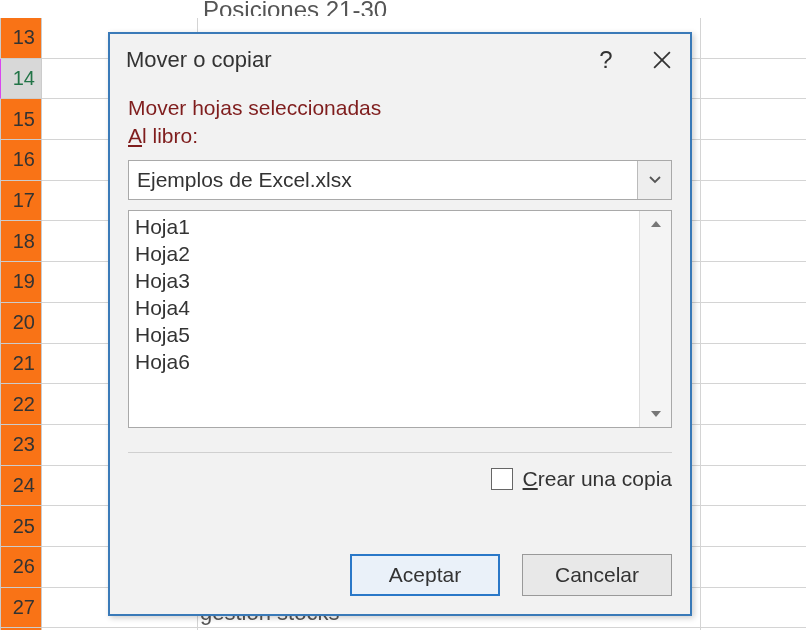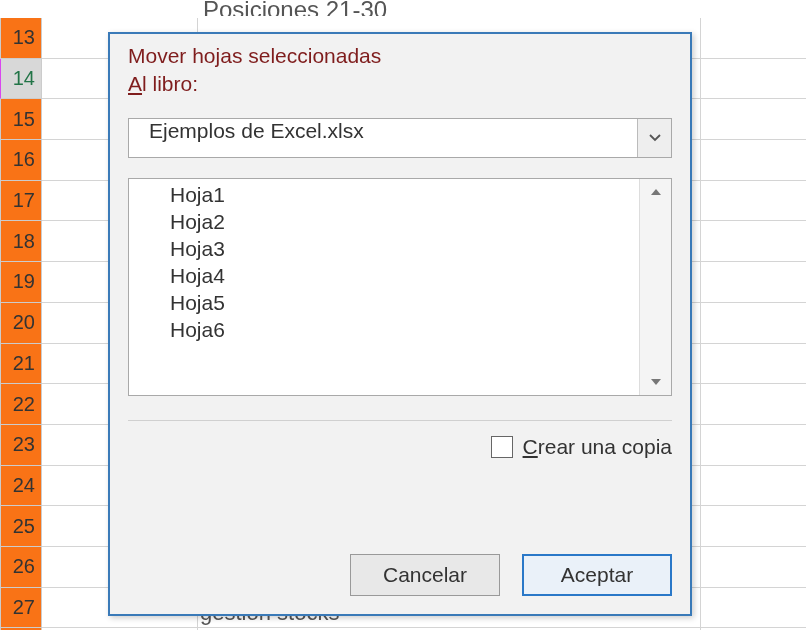--- a/index.html
+++ b/index.html
@@ -111,49 +111,48 @@
     padding: 6px 18px 0 18px;
   }
   .section-label {
     font-size: 21px;
     color: #7f1d1d;
     margin-top: 4px;
   }
   .underline-first::first-letter { text-decoration: underline; }
 
   .combo {
-    margin-top: 22px;
+    margin-top: 12px;
     height: 40px;
     background: #fff;
     border: 1px solid #a9a9a9;
     display: flex;
-    align-items: flex-start;
-    padding-left: 20px;
+    align-items: center;
+    padding-left: 8px;
     font-size: 21px;
     color: #333;
   }
   .combo-text { flex:1; }
   .combo-btn {
     width: 34px;
     align-self: stretch;
     background: #eee;
     border-left: 1px solid #bbb;
     display:flex; align-items:center; justify-content:center;
   }
   .combo-btn svg { width:14px; height:10px; }
 
   .listbox {
-    margin-top: 20px;
+    margin-top: 10px;
     height: 218px;
     background: #fff;
     border: 1px solid #a9a9a9;
     display: flex;
     font-size: 21px;
     color: #333;
-    padding-left: 35px;
   }
   .list-items {
     flex: 1;
     padding: 2px 0;
     overflow: hidden;
   }
   .list-item {
     padding: 0 6px;
     line-height: 27px;
     height: 27px;
@@ -297,20 +296,33 @@
       <div class="grid-row">
         <span class="vline1"></span>
         <span class="vline2"></span>
       </div>
     </div>
   <div class="bottom-cell">gestion stocks</div>
 </div>
 
 <div class="dialog">
 
+  <div class="titlebar">
+    <span>Mover o copiar</span>
+    <span class="titlebar-spacer"></span>
+    <div class="titlebar-btn help">
+      <span>?</span>
+    </div>
+    <div class="titlebar-btn close">
+      <svg viewBox="0 0 16 16">
+        <line x1="1" y1="1" x2="15" y2="15" stroke="#333" stroke-width="1.6"></line>
+        <line x1="15" y1="1" x2="1" y2="15" stroke="#333" stroke-width="1.6"></line>
+      </svg>
+    </div>
+  </div>
 
   <div class="dlg-body">
     <div class="section-label">Mover hojas seleccionadas</div>
     <div class="section-label underline-first">Al libro:</div>
 
     <div class="combo">
       <span class="combo-text">Ejemplos de Excel.xlsx</span>
       <span class="combo-btn">
         <svg viewBox="0 0 14 10">
           <polyline points="2,2 7,7 12,2" fill="none" stroke="#555" stroke-width="1.8"></polyline>
@@ -340,21 +352,21 @@
 
     <div class="hr"></div>
 
     <div class="checkbox-row">
       <span class="checkbox-box"></span>
       <span class="underline-first">Crear una copia</span>
     </div>
   </div>
 
   <div class="btn-row">
+    <div class="btn default">
+      <span>Aceptar</span>
+    </div>
     <div class="btn">
       <span>Cancelar</span>
     </div>
-    <div class="btn default">
-      <span>Aceptar</span>
-    </div>
   </div>
 
 </div>
 
 </body></html>

